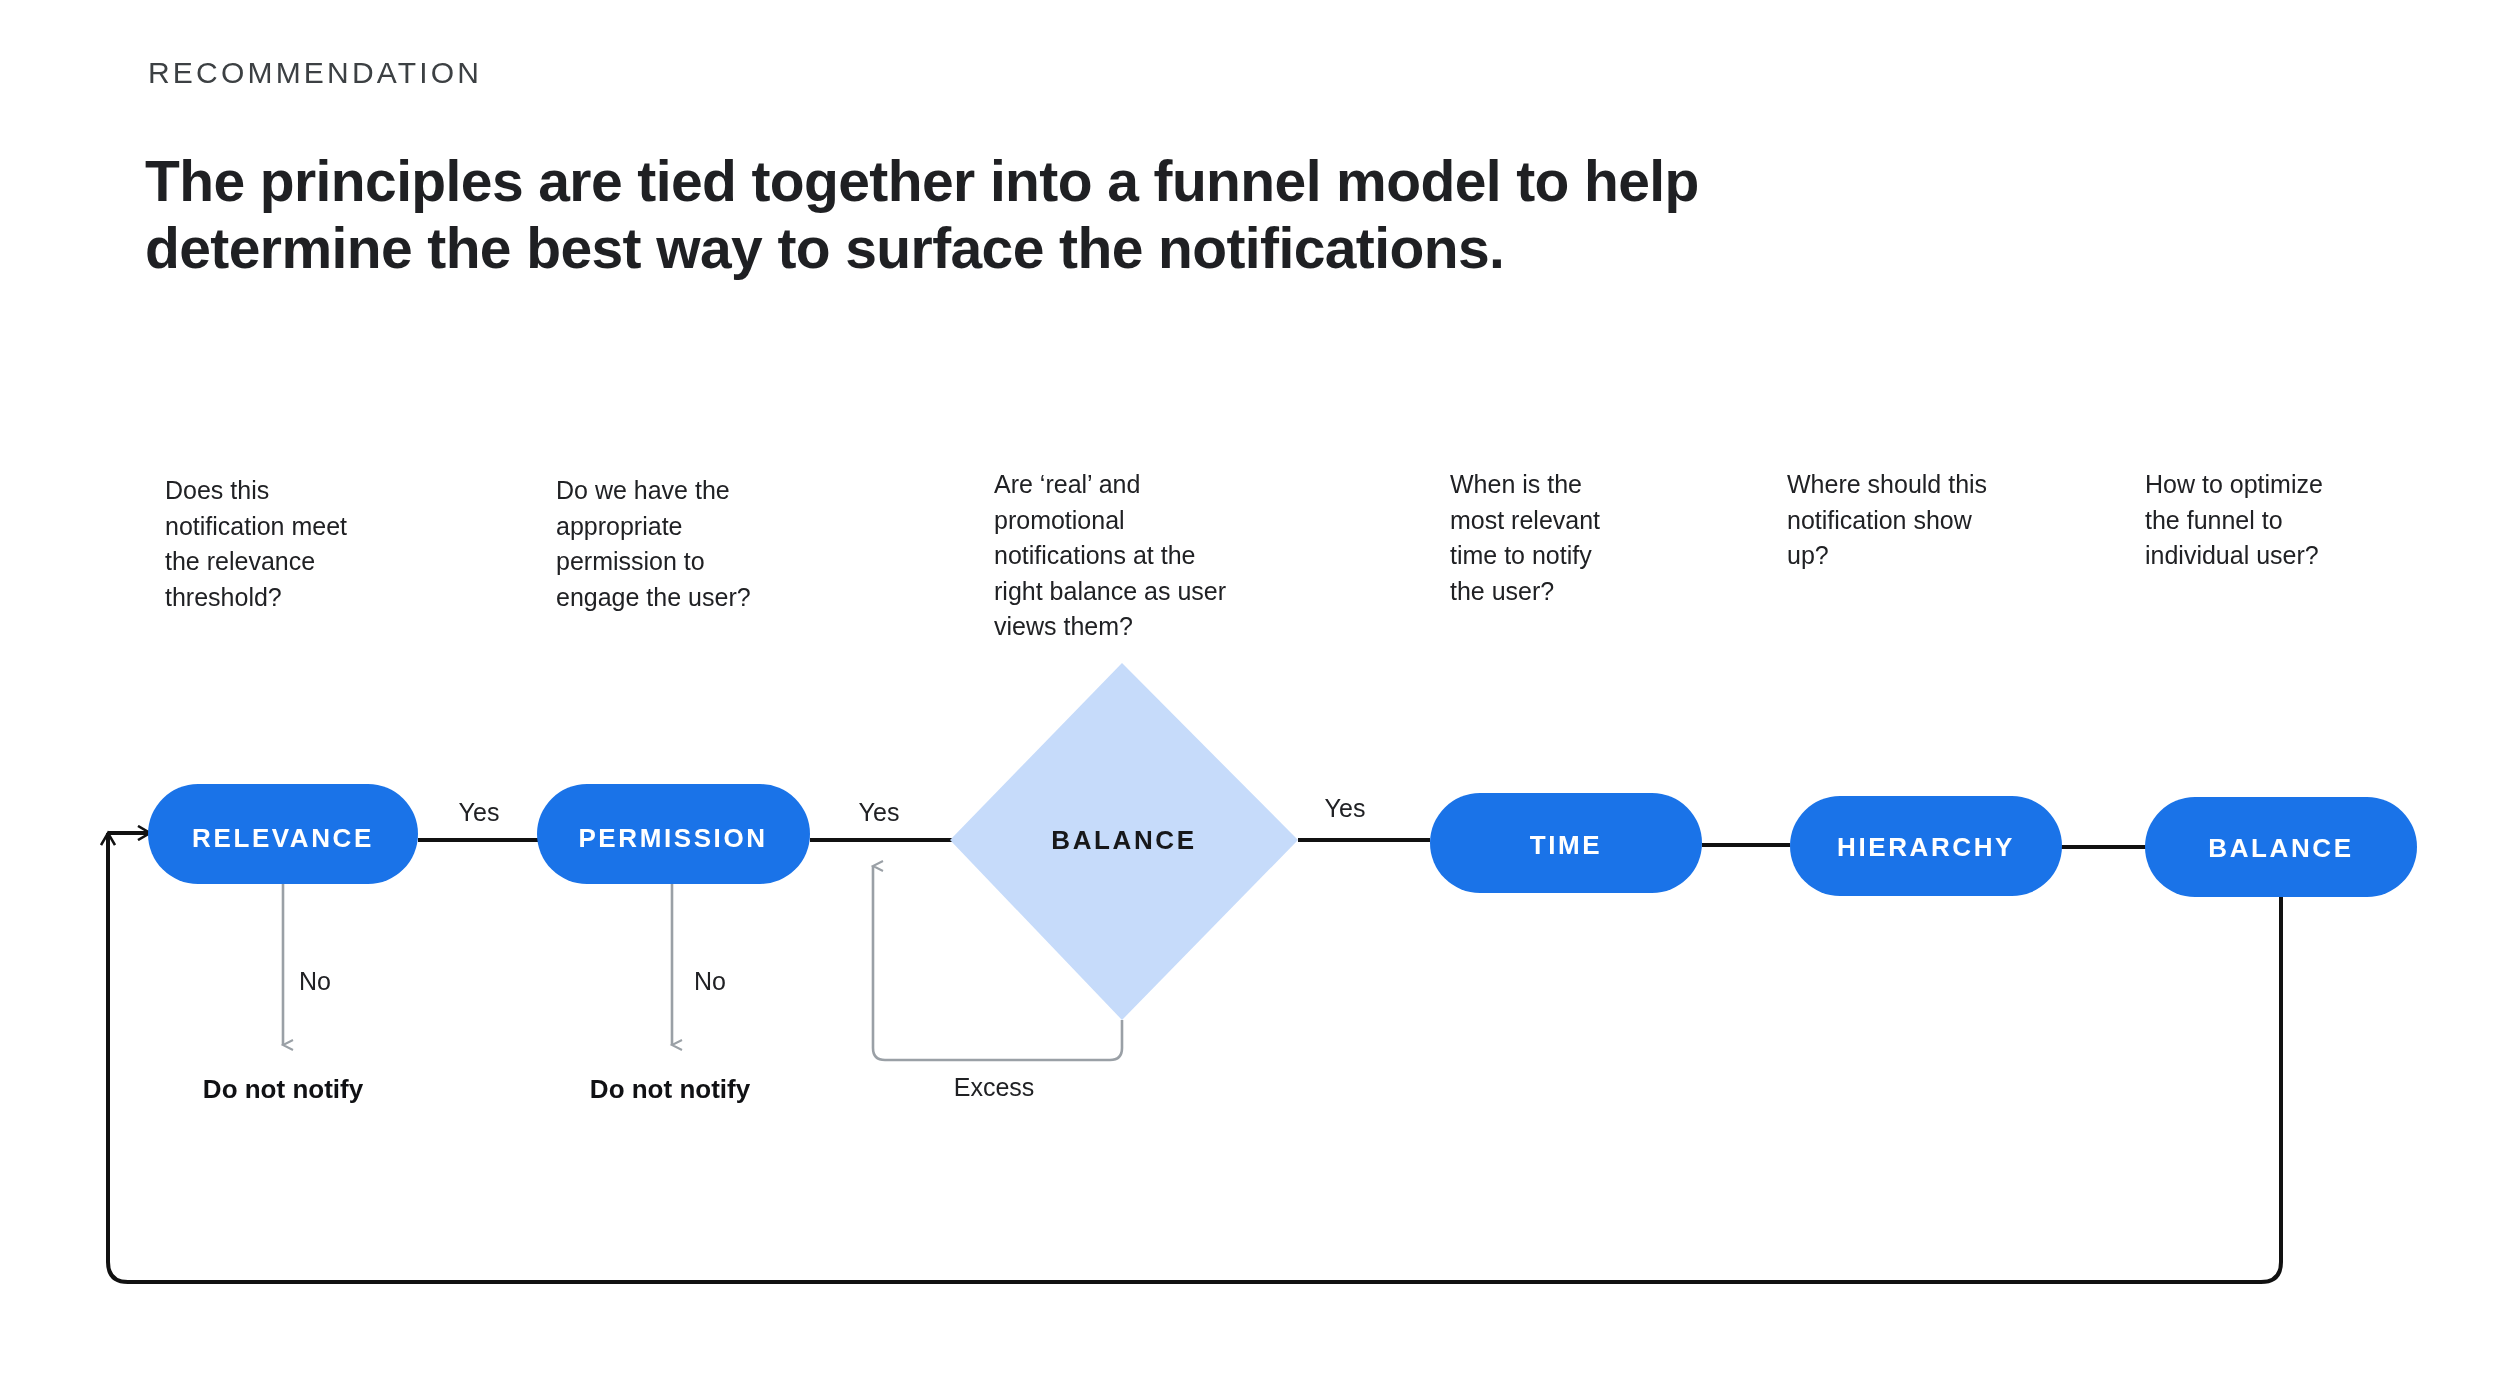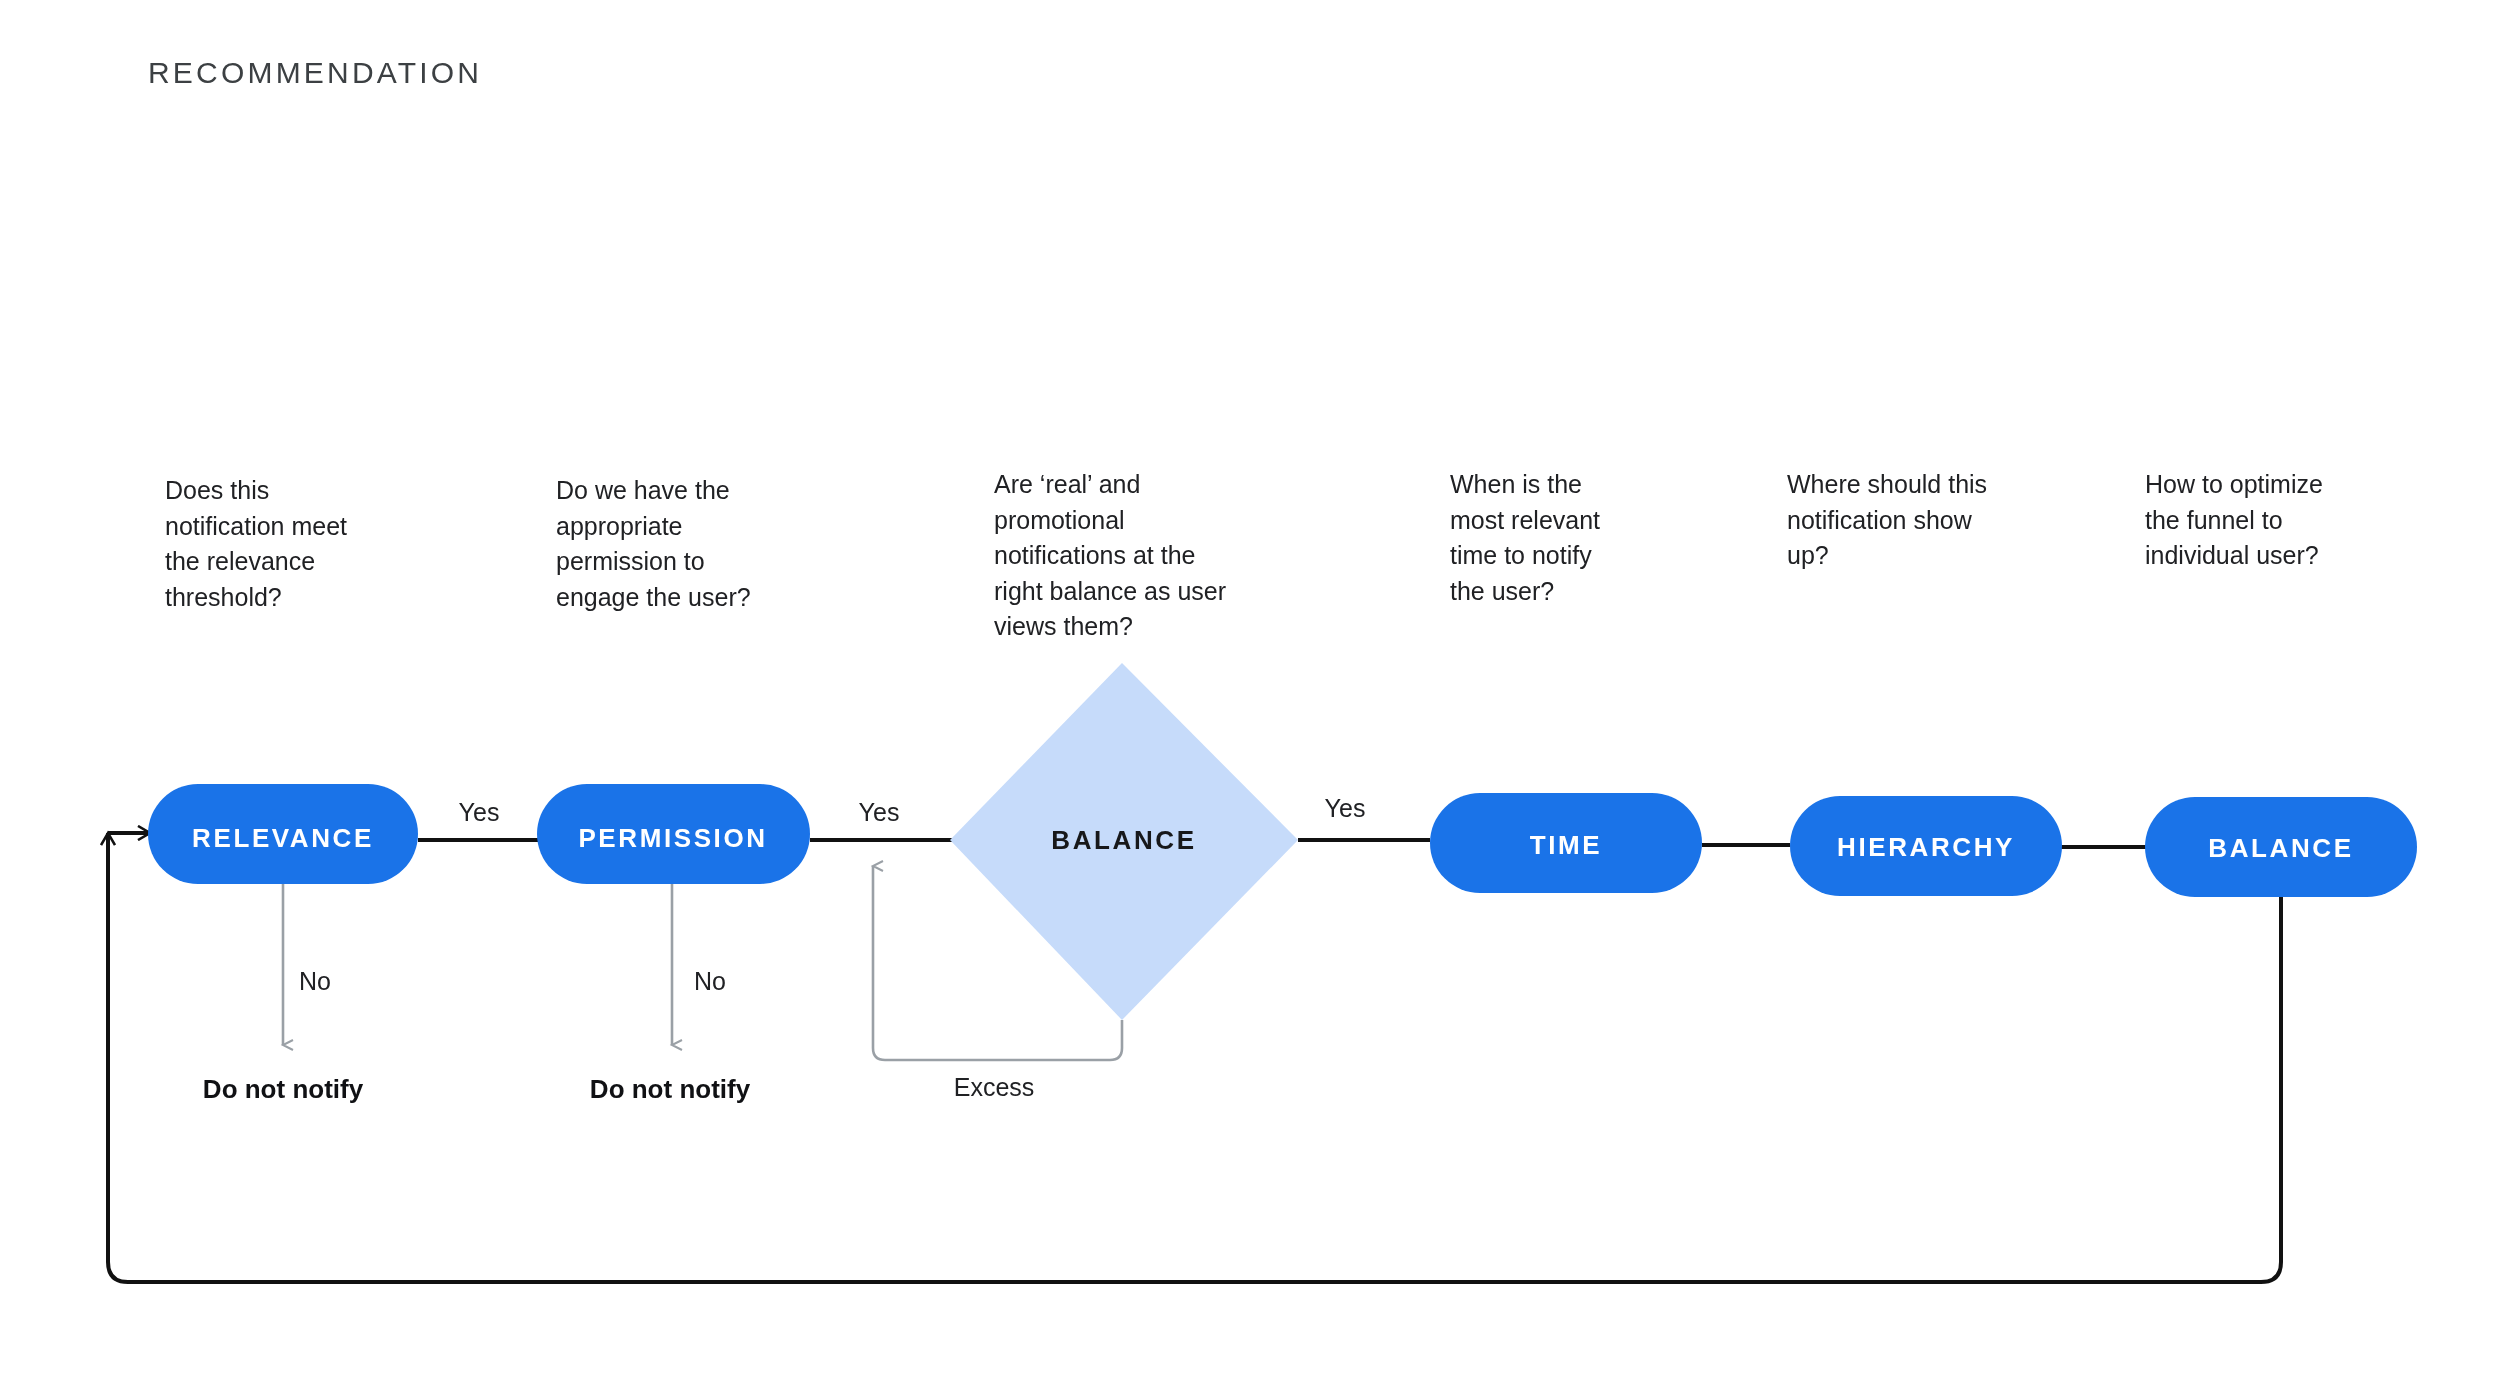--- a/index.html
+++ b/index.html
@@ -111,20 +111,22 @@
   }
 </style>
 </head>
 <body>
 
 <div id="page">
 
   <div id="eyebrow">RECOMMENDATION</div>
 
   <div id="headline">
+    <span class="ln">The principles are tied together into a funnel model to help</span>
+    <span class="ln">determine the best way to surface the notifications.</span>
   </div>
 
   <div class="question" style="left:165px; top:473px; width:270px;">
     <div>Does this</div>
     <div>notification meet</div>
     <div>the relevance</div>
     <div>threshold?</div>
   </div>
 
   <div class="question" style="left:556px; top:473px; width:270px;">

